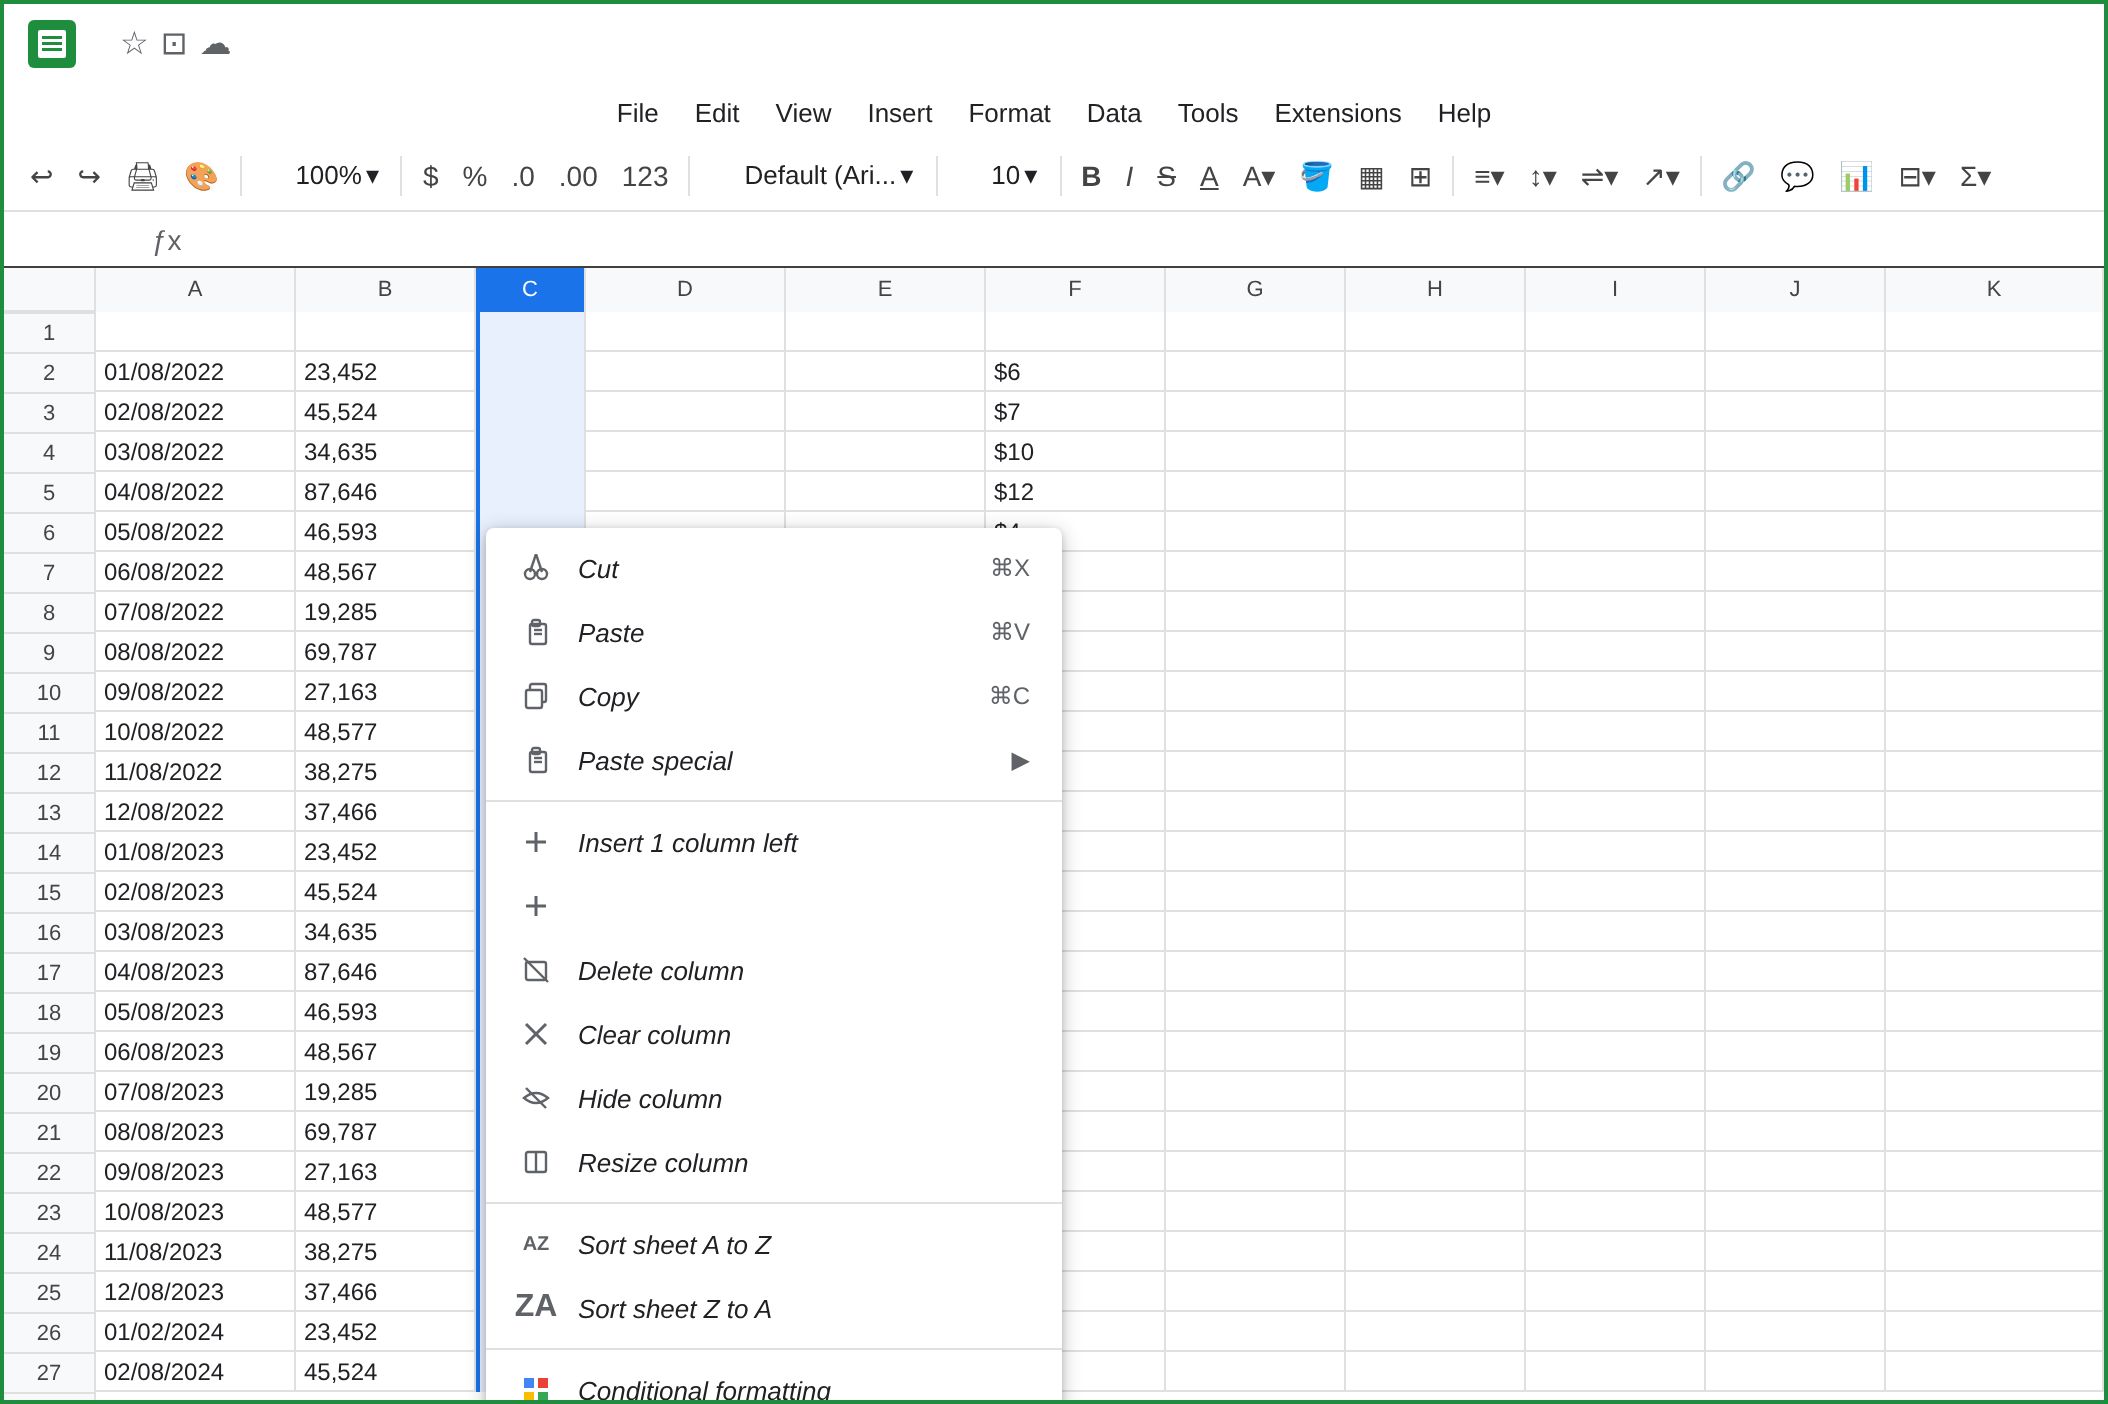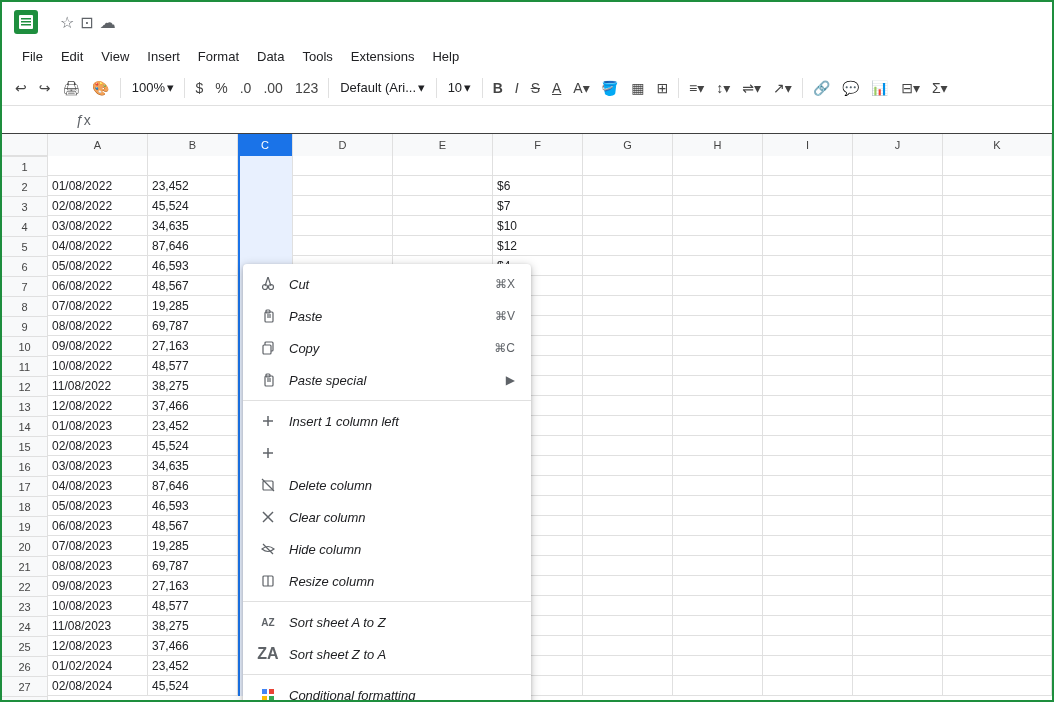--- a/index.html
+++ b/index.html
@@ -63,20 +63,21 @@
       text-decoration: underline;
     }
     
     .menu-bar {
       display: flex;
       align-items: center;
       padding: 2px 12px;
       background: #fff;
       height: 28px;
       gap: 2px;
+      justify-content: center;
     }
     .menu-item {
       padding: 2px 8px;
       font-size: 13px;
       color: #202124;
       cursor: pointer;
       border-radius: 4px;
     }
     
     .toolbar {
@@ -109,20 +110,21 @@
       display: flex;
       align-items: center;
       border: none;
       background: none;
       cursor: pointer;
       font-size: 13px;
       color: #202124;
       padding: 2px 6px;
       border-radius: 3px;
       gap: 2px;
+      margin-left: 16px;
     }
     
     .formula-bar {
       display: flex;
       align-items: center;
       padding: 2px 8px;
       background: #fff;
       height: 28px;
       border-bottom: 1px solid #404040;
       gap: 6px;

